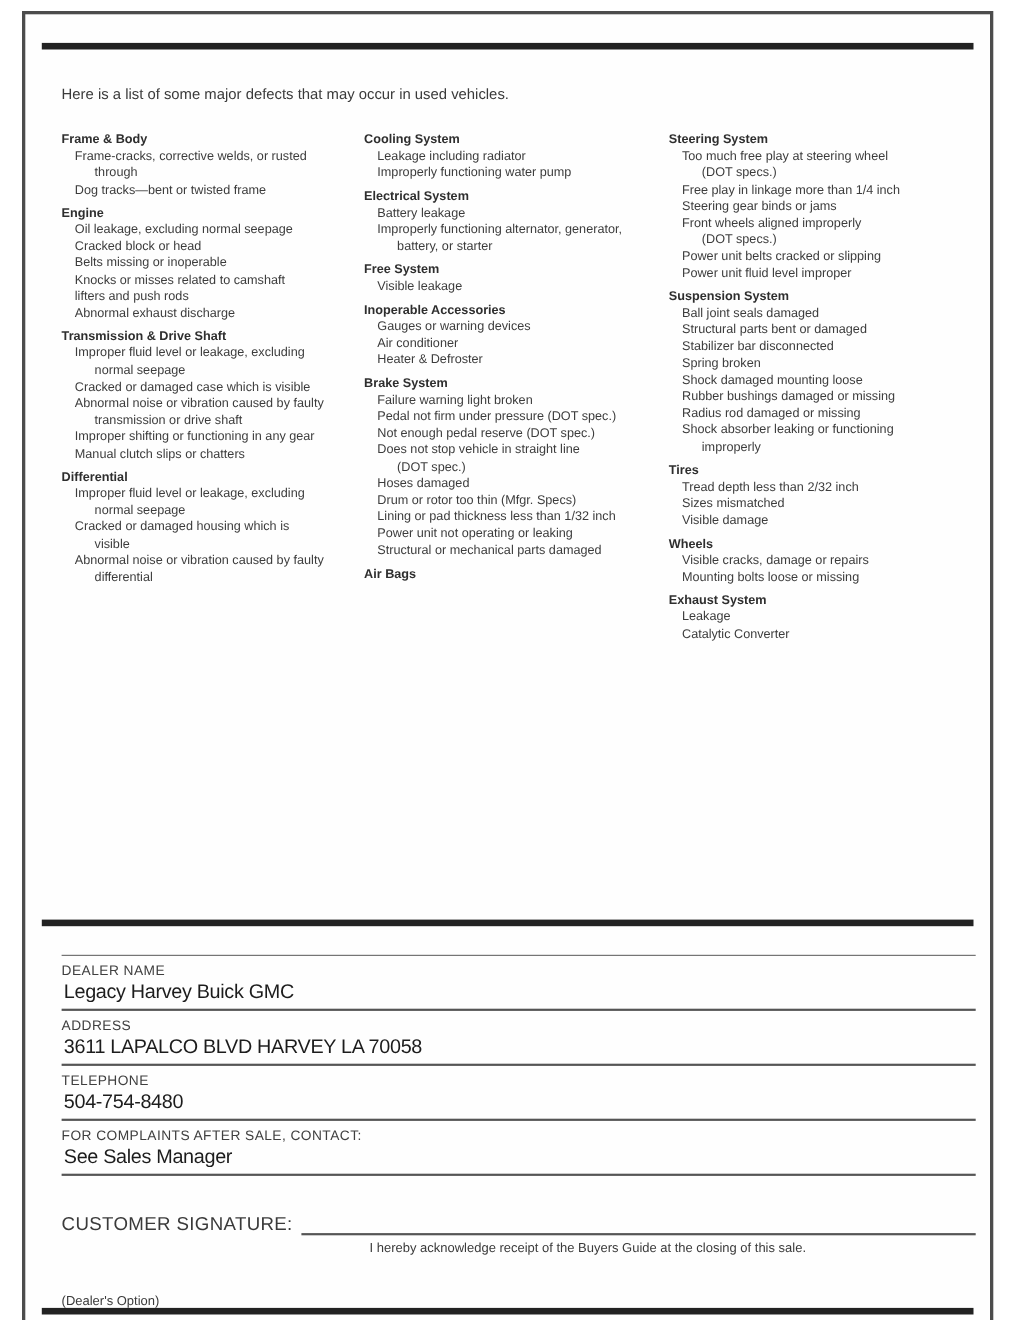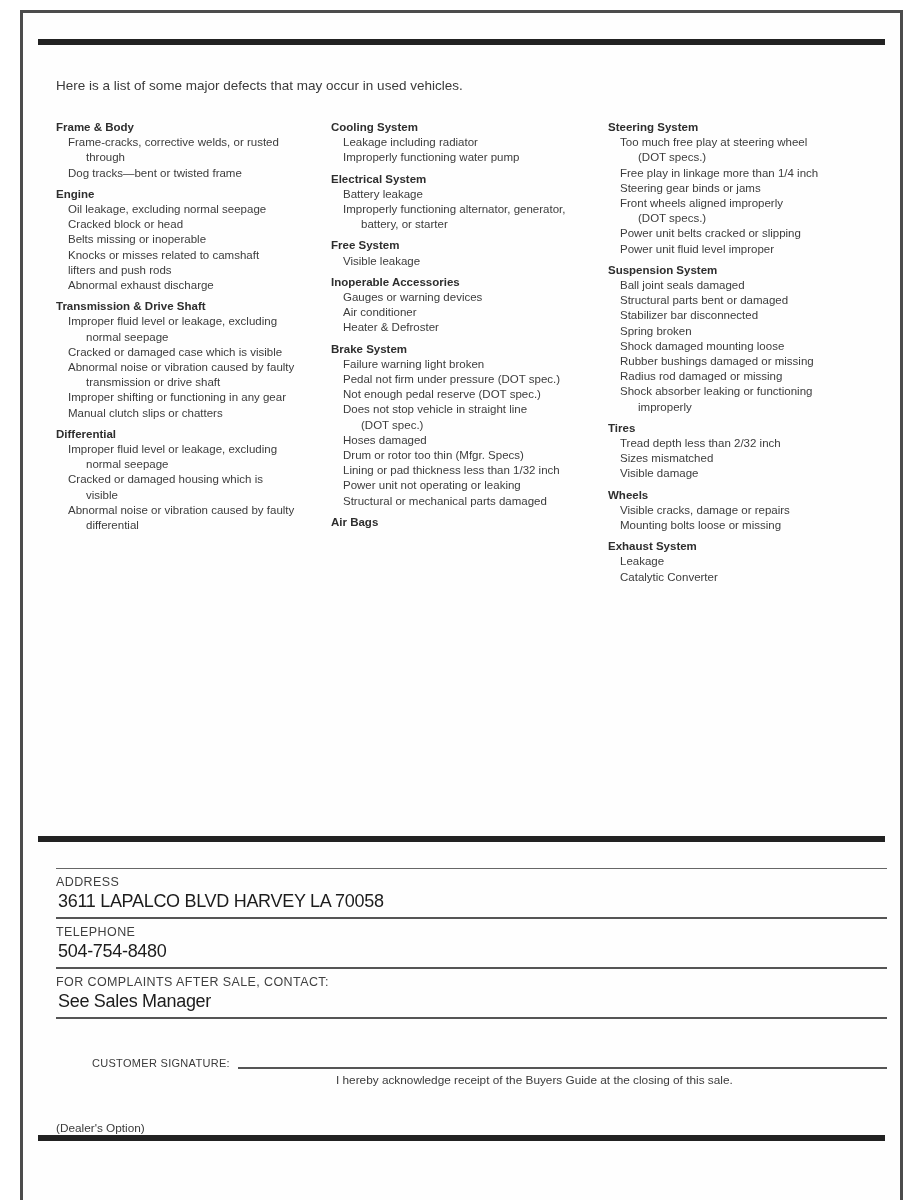--- a/index.html
+++ b/index.html
@@ -69,25 +69,24 @@
   .fvalue {
     font-size: 18px;
     color: #1c1c1c;
     letter-spacing: -0.3px;
     padding: 2px 0 3px 2px;
     min-height: 21px;
   }
   .signature { margin: 34px 13px 0 33px; }
   .sig-row { display: flex; align-items: flex-end; }
   .sig-label {
-    font-size: 11px;
+    font-size: 17px;
     color: #3a3a3a;
     letter-spacing: 0.3px;
     white-space: nowrap;
-    margin-left: 36px;
   }
   .sig-line {
     flex: 1;
     border-bottom: 2px solid #555555;
     height: 14px;
     margin-left: 8px;
   }
   .sig-subrow {
     display: flex;
     margin-top: 4px;
@@ -199,20 +198,26 @@
         <div class="item indent-1">Leakage</div>
         <div class="item indent-1">Catalytic Converter</div>
       </div>
     </div>
 
   <div class="bar"></div>
 
   <div class="dealer-form">
       <div class="field">
         <div>
+          <div class="flabel">DEALER NAME</div>
+          <div class="fvalue">Legacy Harvey Buick GMC</div>
+        </div>
+      </div>
+      <div class="field">
+        <div>
           <div class="flabel">ADDRESS</div>
           <div class="fvalue">3611 LAPALCO BLVD HARVEY LA 70058</div>
         </div>
       </div>
       <div class="field">
         <div class="field-cols">
           <div class="fcol-main">
             <div class="flabel">TELEPHONE</div>
             <div class="fvalue">504-754-8480</div>
           </div>

